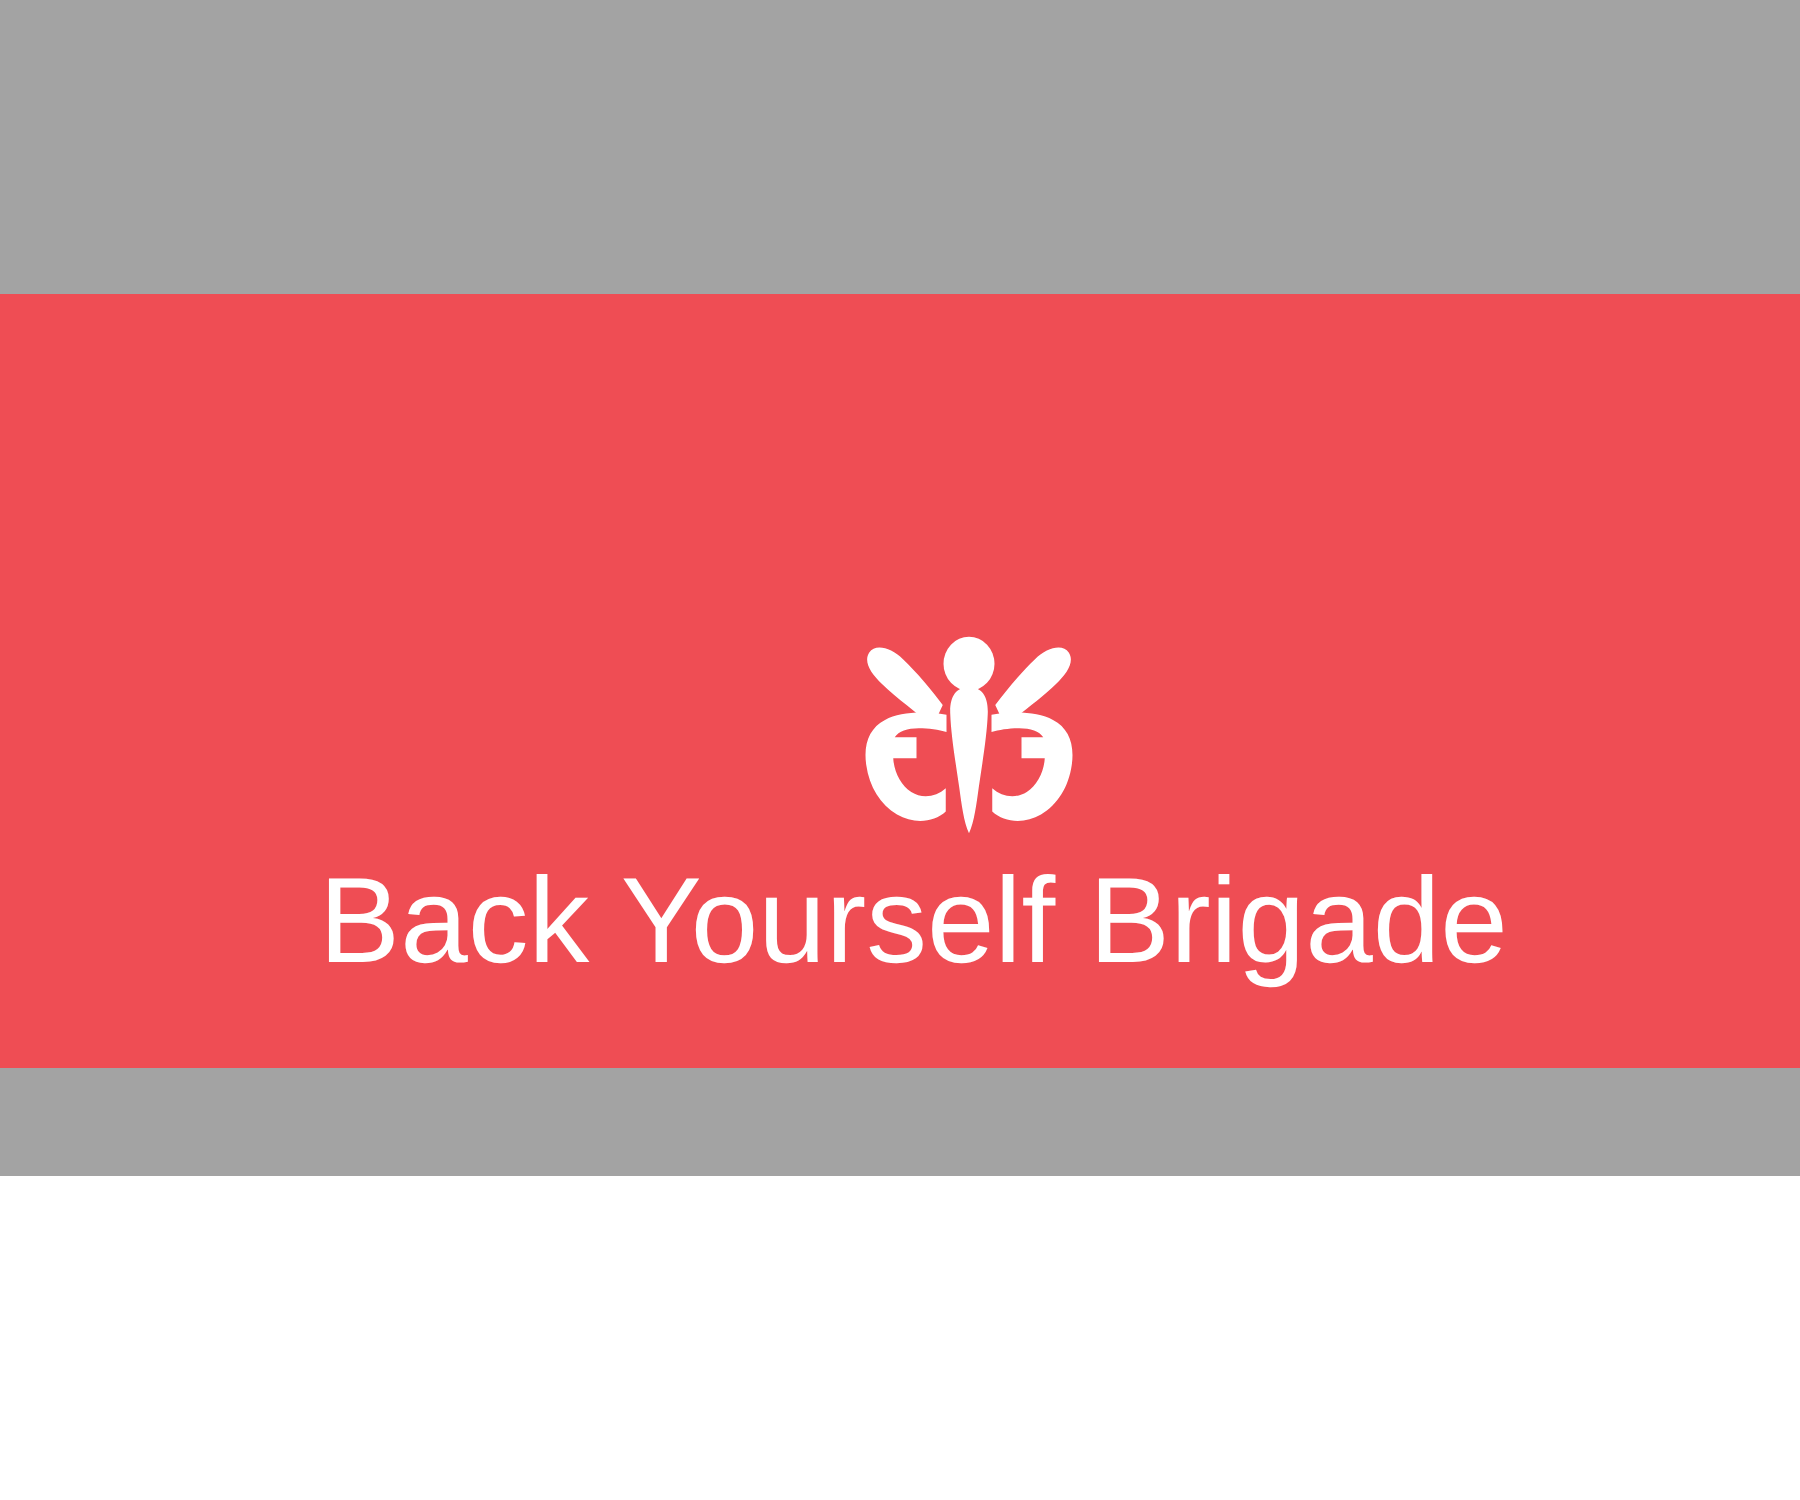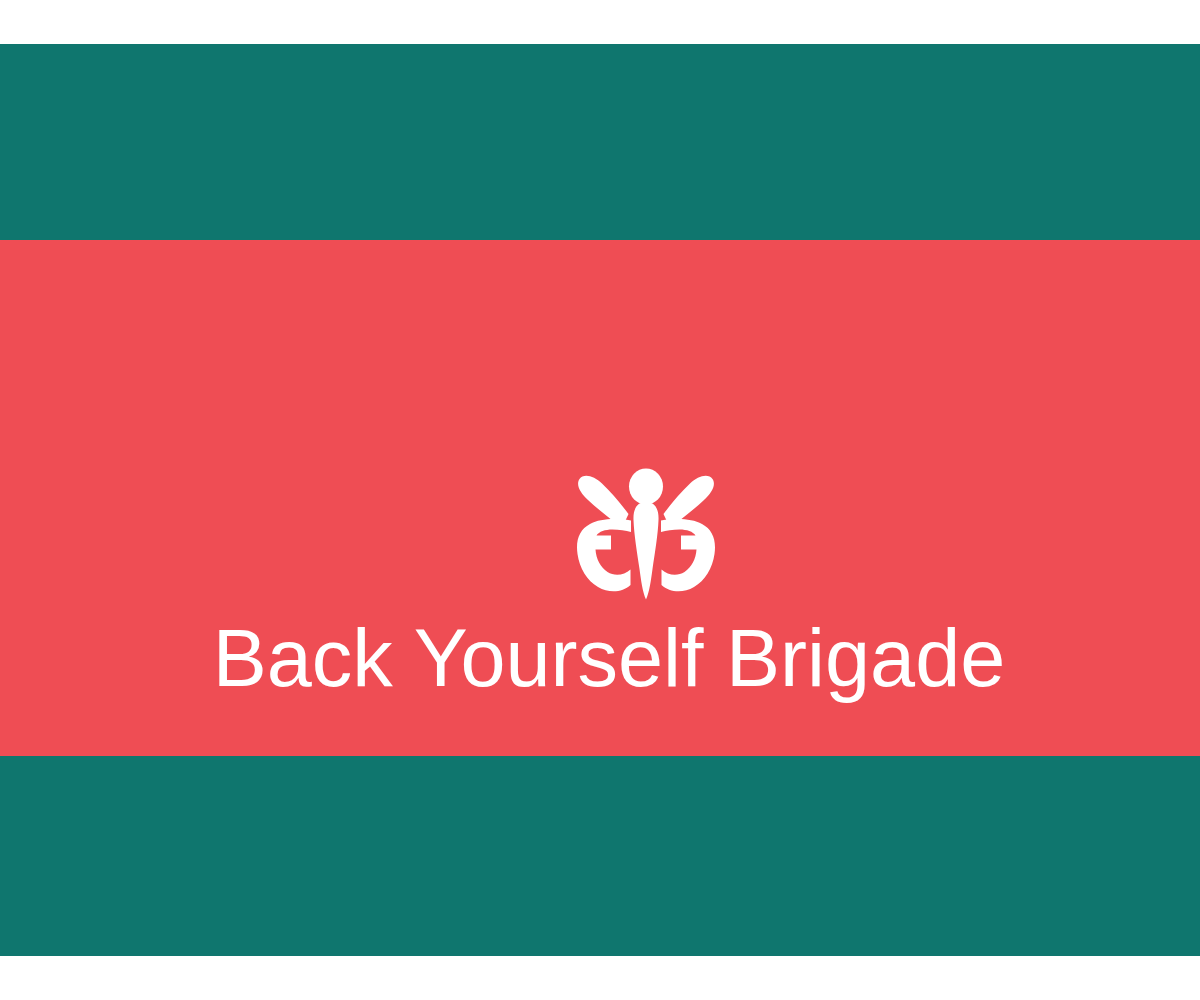--- a/index.html
+++ b/index.html
@@ -11,23 +11,22 @@
     width: 1200px;
     height: 1000px;
     background: #ffffff;
     font-family: "Liberation Sans", sans-serif;
     overflow: hidden;
   }
 
   #page {
     position: relative;
     width: 1200px;
-    height: 912px;
-    background: #0f766e;
-    margin-top: 44px;
+    height: 784px;
+    background: #a3a3a3;
   }
 
   
   .banner {
     position: absolute;
     left: 0;
     top: 196px;
     width: 1200px;
     height: 516px;
     background: #ef4d54;

